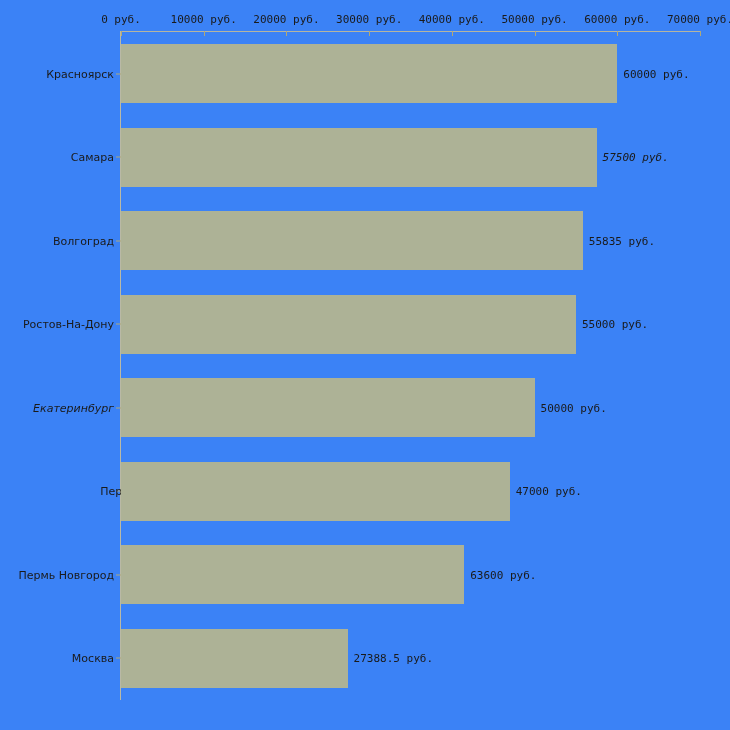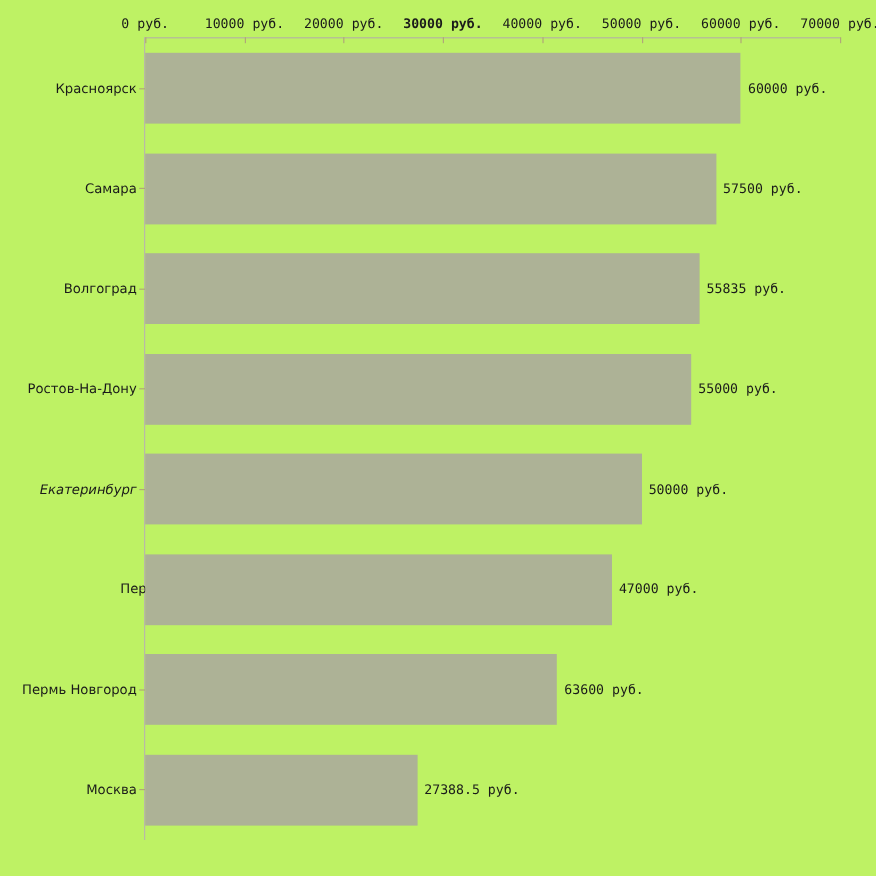--- a/index.html
+++ b/index.html
@@ -10,21 +10,21 @@
   body {
     width: 730px;
     height: 730px;
     font-family: "DejaVu Sans", sans-serif;
     overflow: hidden;
   }
   #chart-root {
     position: relative;
     width: 730px;
     height: 730px;
-    background: #bef264;
+    background: #3b82f6;
   }
 
   
   .axis-line {
     position: absolute;
     left: 121px;
     top: 31px;
     width: 579px;
     height: 1px;
     background: #b5b5a0;
@@ -98,21 +98,21 @@
   <div class="y-axis-line"></div>
 
   <div id="xticks-layer">
       <div class="tick-mark" style="left: 121px;"></div>
       <div class="tick-label" style="left: 121px;">0 руб.</div>
       <div class="tick-mark" style="left: 203.714px;"></div>
       <div class="tick-label" style="left: 203.714px; text-align: center;">10000 руб.</div>
       <div class="tick-mark" style="left: 286.429px;"></div>
       <div class="tick-label" style="left: 286.429px; text-align: center;">20000 руб.</div>
       <div class="tick-mark" style="left: 369.143px;"></div>
-      <div class="tick-label" style="left: 369.143px; font-weight: bold;">30000 руб.</div>
+      <div class="tick-label" style="left: 369.143px;">30000 руб.</div>
       <div class="tick-mark" style="left: 451.857px;"></div>
       <div class="tick-label" style="left: 451.857px;">40000 руб.</div>
       <div class="tick-mark" style="left: 534.571px;"></div>
       <div class="tick-label" style="left: 534.571px;">50000 руб.</div>
       <div class="tick-mark" style="left: 617.286px;"></div>
       <div class="tick-label" style="left: 617.286px;">60000 руб.</div>
       <div class="tick-mark" style="left: 700px;"></div>
       <div class="tick-label" style="left: 700px;">70000 руб.</div>
     </div>
   <div id="cats-layer">
@@ -130,21 +130,21 @@
       <div class="cat-label" style="top: 491.25px; right: 593px; margin-left: 23px;">Пермь</div>
       <div class="cat-tick" style="top: 574.75px;"></div>
       <div class="cat-label" style="top: 574.75px; right: 616px;">Пермь Новгород</div>
       <div class="cat-tick" style="top: 658.25px;"></div>
       <div class="cat-label" style="top: 658.25px; right: 616px;">Москва</div>
     </div>
   <div id="bars-layer">
       <div class="bar" style="top: 44.25px; height: 59px; width: 496.286px; background: rgb(173, 178, 150);"></div>
       <div class="bar-value" style="left: 623.286px; top: 73.75px;">60000 руб.</div>
       <div class="bar" style="top: 127.75px; height: 59px; width: 475.607px; background: rgb(173, 178, 150);"></div>
-      <div class="bar-value" style="left: 602.607px; top: 157.25px;">57500 руб.</div>
+      <div class="bar-value" style="left: 602.607px; top: 157.25px; font-style: italic;">57500 руб.</div>
       <div class="bar" style="top: 211.25px; height: 59px; width: 461.835px; background: rgb(173, 178, 150);"></div>
       <div class="bar-value" style="left: 588.835px; top: 240.75px;">55835 руб.</div>
       <div class="bar" style="top: 294.75px; height: 59px; width: 454.929px; background: rgb(173, 178, 150);"></div>
       <div class="bar-value" style="left: 581.929px; top: 324.25px;">55000 руб.</div>
       <div class="bar" style="top: 378.25px; height: 59px; width: 413.571px; background: rgb(173, 178, 150);"></div>
       <div class="bar-value" style="left: 540.571px; top: 407.75px;">50000 руб.</div>
       <div class="bar" style="top: 461.75px; height: 59px; width: 388.757px; background: rgb(173, 178, 150);"></div>
       <div class="bar-value" style="left: 515.757px; top: 491.25px;">47000 руб.</div>
       <div class="bar" style="top: 545.25px; height: 59px; width: 343.264px; background: rgb(173, 178, 150);"></div>
       <div class="bar-value" style="left: 470.264px; top: 574.75px;">63600 руб.</div>

